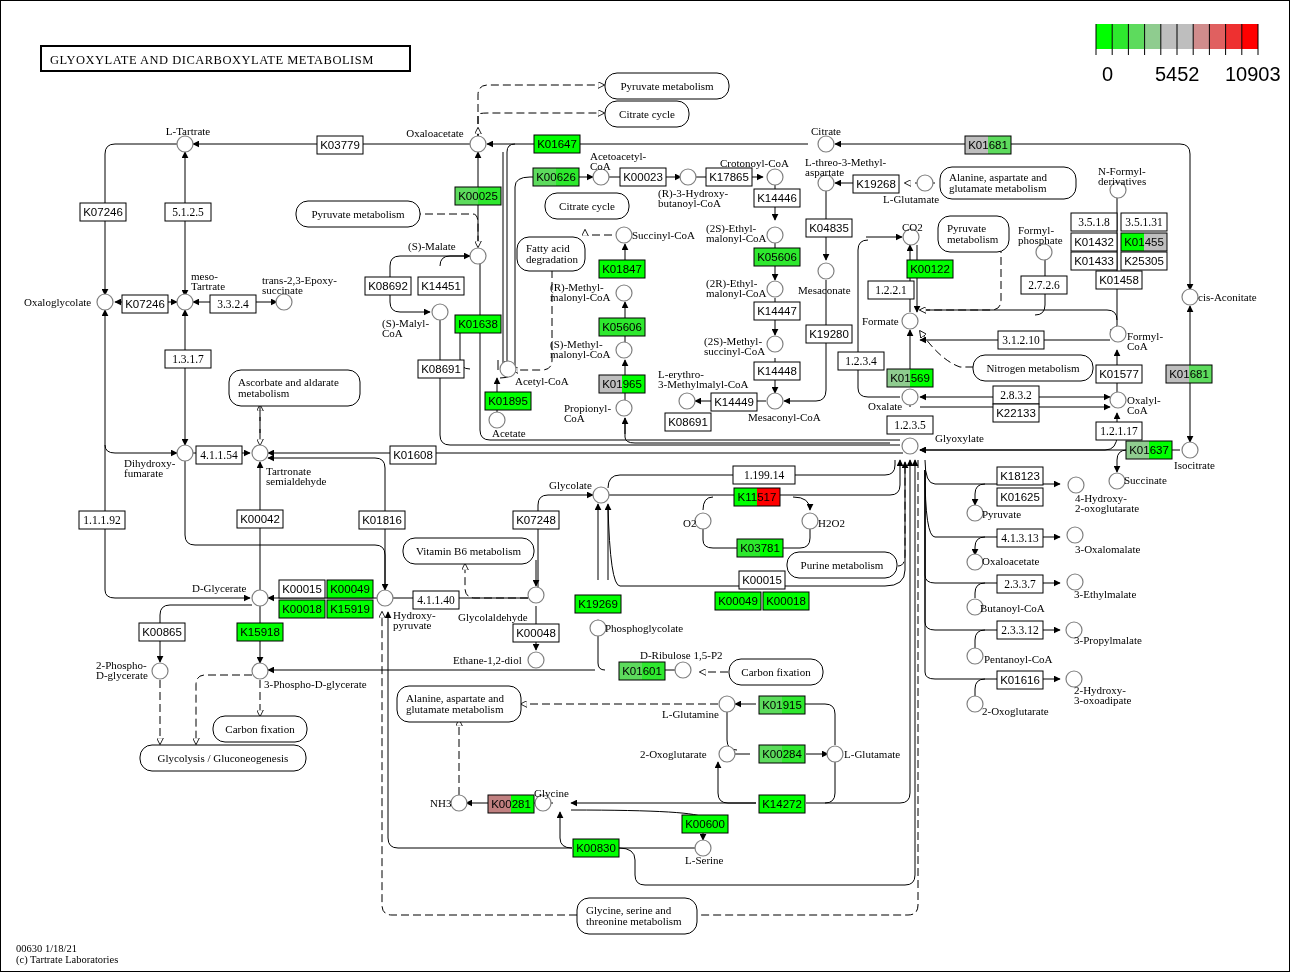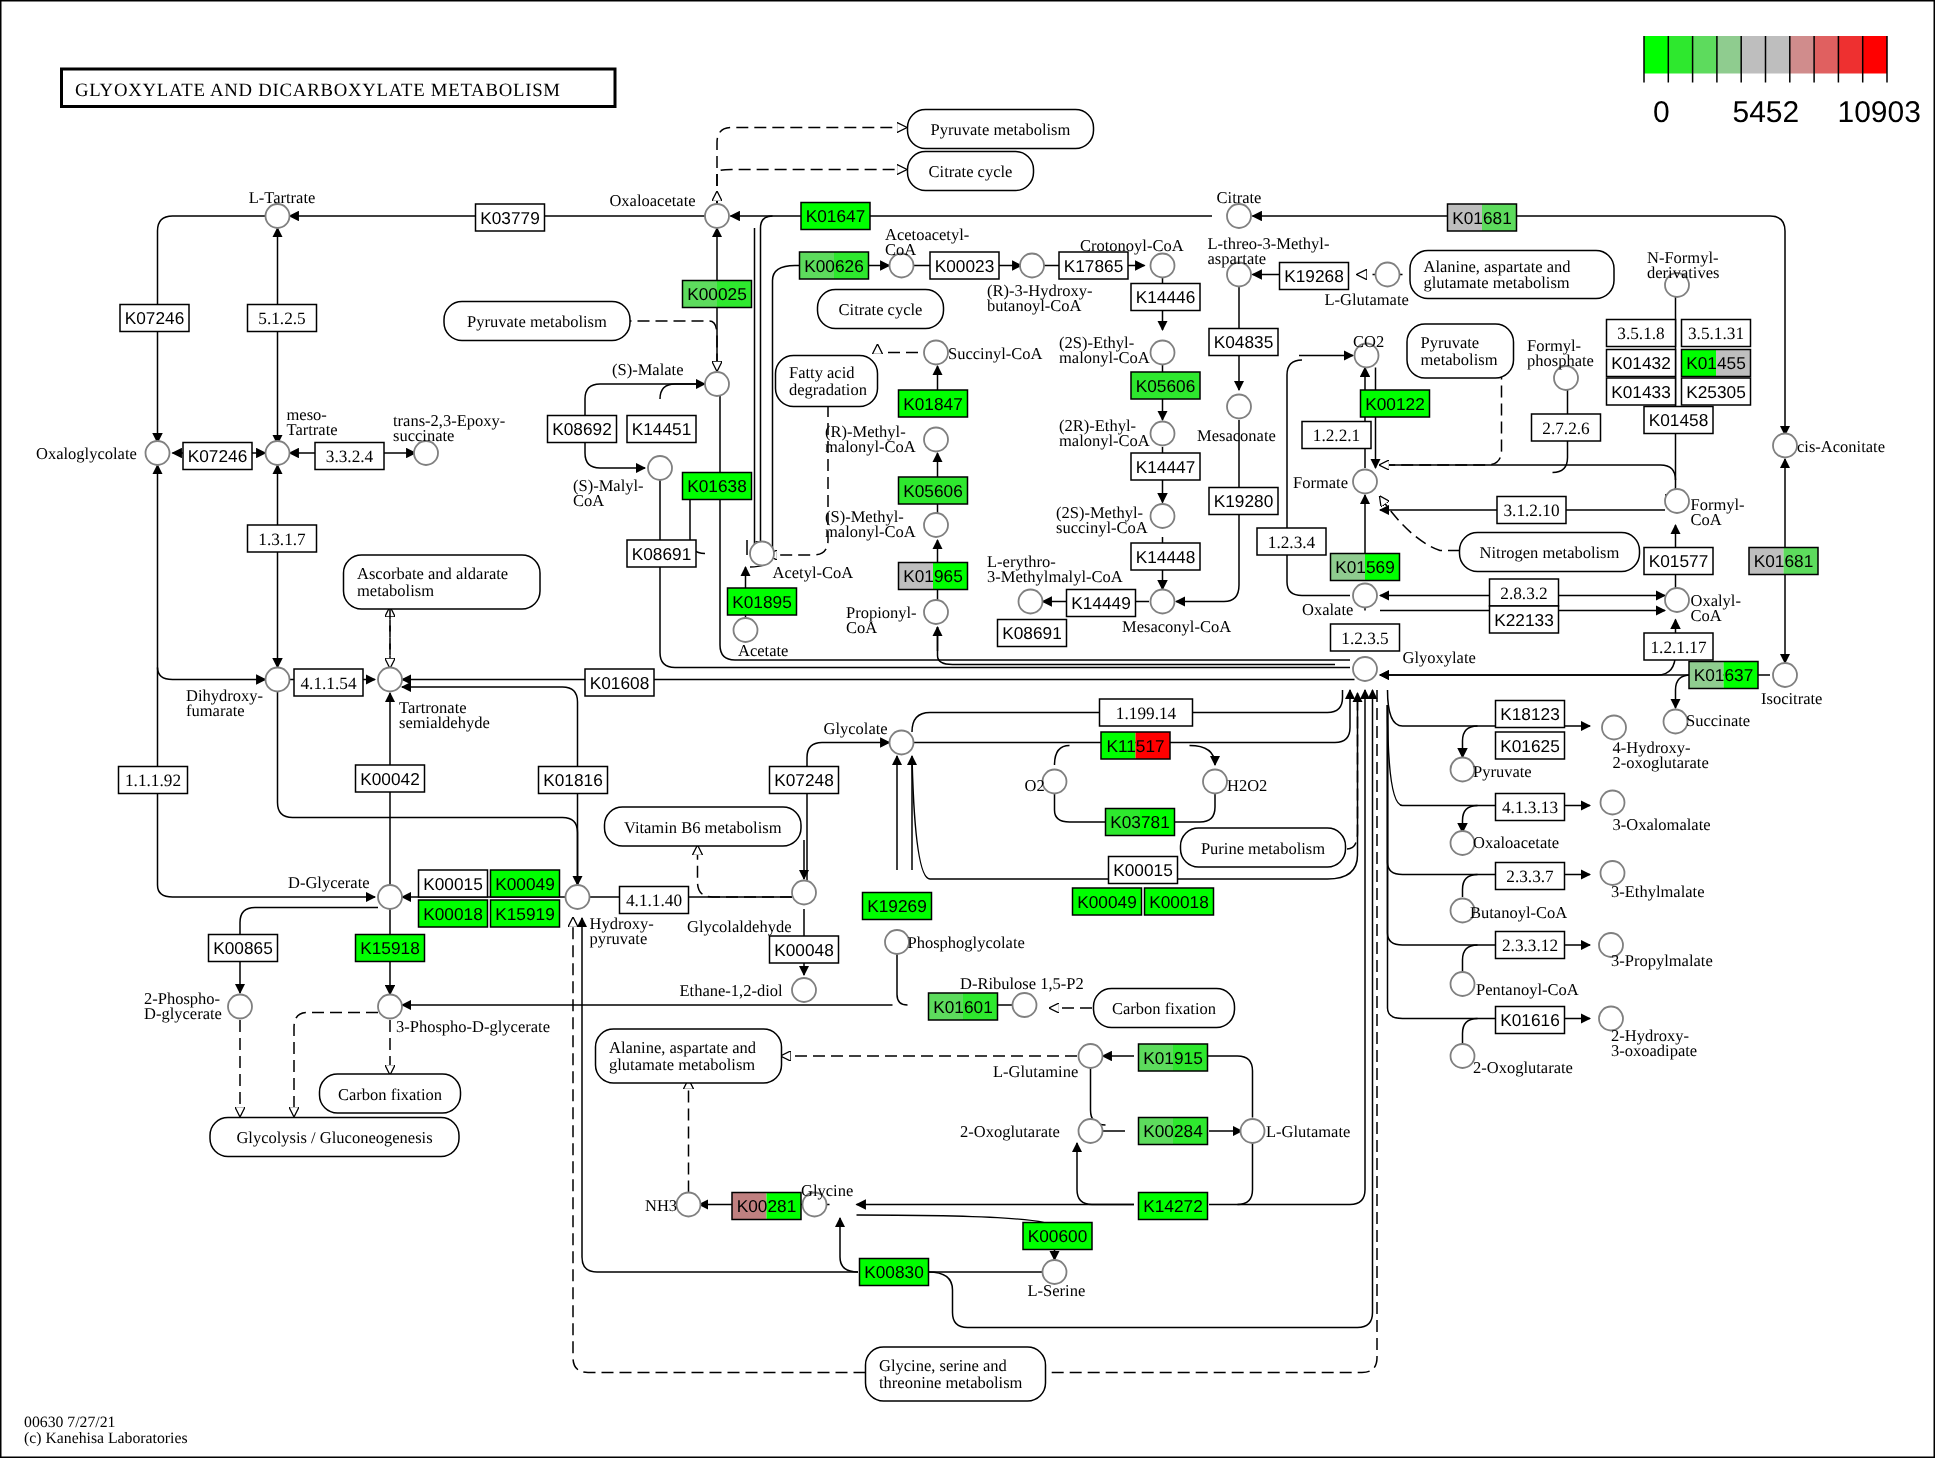--- a/index.html
+++ b/index.html
@@ -955,15 +955,15 @@
       </g>
       <g>
         <rect x="573" y="839" width="46" height="18" fill="#00ff00" stroke="none"></rect>
         <rect x="573" y="839" width="46" height="18" fill="none" stroke="#000" stroke-width="1"></rect>
         <text x="596" y="852" text-anchor="middle" class="ko-text">K00830</text>
       </g>
     </g>
 </svg>
 
 <div class="footer">
-  <div>00630 7/27/21</div>
-  <div>(c) Kanehisa Laboratories</div>
+  <div>00630 1/18/21</div>
+  <div>(c) Tartrate Laboratories</div>
 </div>
 
 </body></html>

